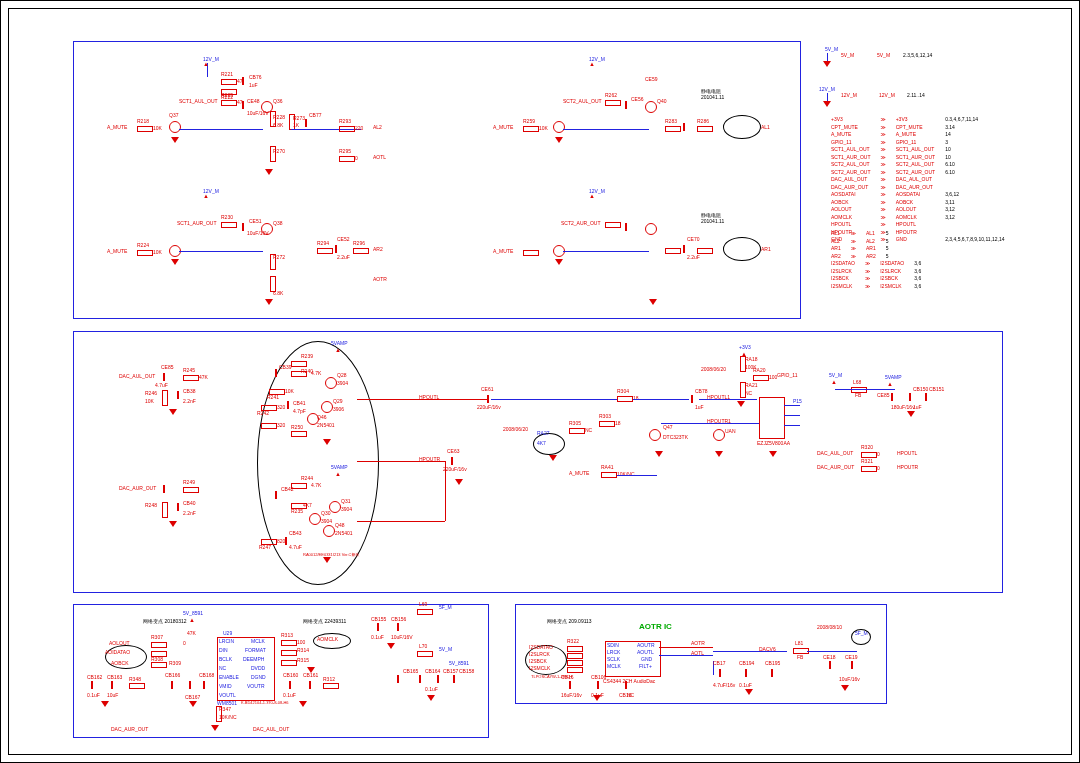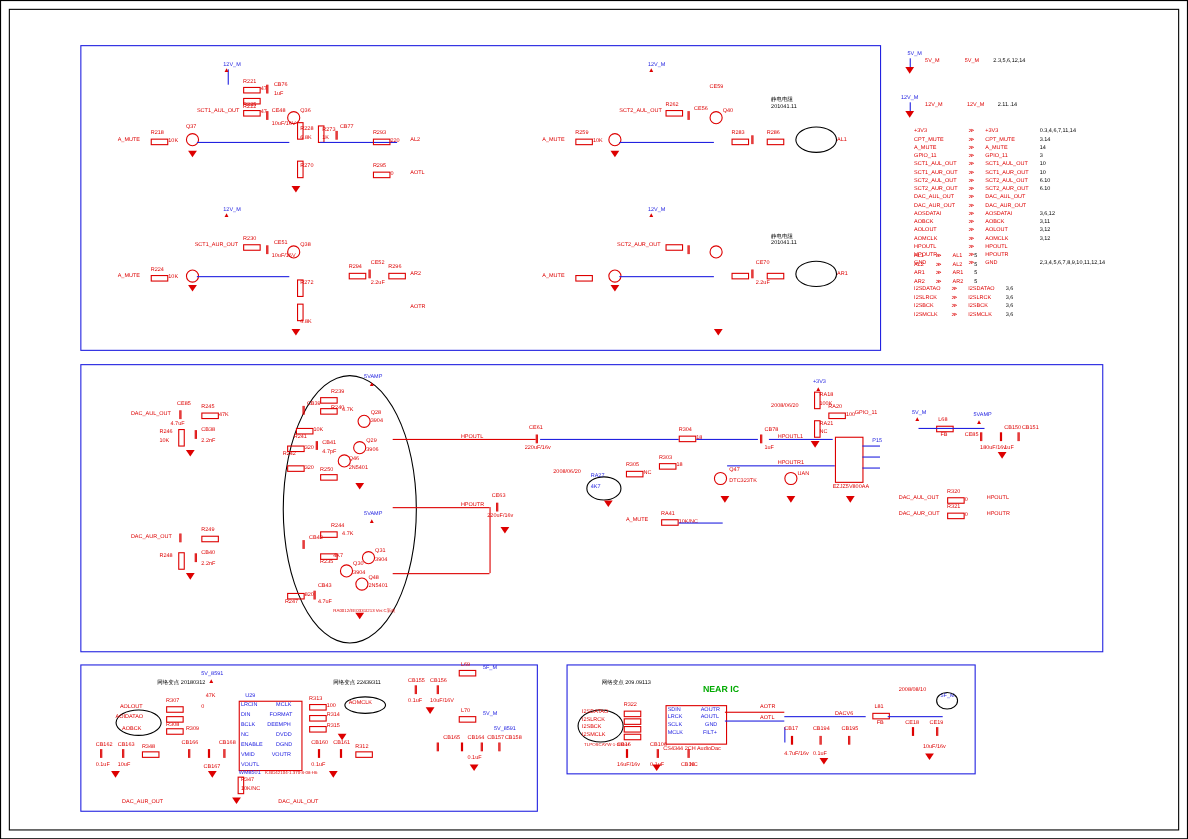--- a/index.html
+++ b/index.html
@@ -463,21 +463,21 @@
   <div class="cap" style="left:420px;top:674px"></div>
   <div class="lblR" style="left:424px;top:668px">CB164</div>
   <div class="lblR" style="left:424px;top:686px">0.1uF</div>
   <div class="cap" style="left:438px;top:674px"></div>
   <div class="lblR" style="left:442px;top:668px">CB157</div>
   <div class="cap" style="left:454px;top:674px"></div>
   <div class="lblR" style="left:458px;top:668px">CB158</div>
   <div class="tri" style="left:426px;top:694px"></div>
 
   <div class="blk" style="left:514px;top:603px;width:372px;height:100px"></div>
-  <div class="lblG" style="left:638px;top:622px;font-size:8px">NEAR IC</div>
+  <div class="lblG" style="left:638px;top:622px;font-size:8px">AOTR IC</div>
   <div class="lblK" style="left:546px;top:618px">网络变点 209.09113</div>
   <div class="lblR" style="left:816px;top:624px">2008/08/10</div>
   <div class="ell" style="left:524px;top:644px;width:40px;height:28px"></div>
 
   <div class="lblR" style="left:528px;top:644px">I2SDATAO</div>
   <div class="lblR" style="left:528px;top:651px">I2SLRCK</div>
   <div class="lblR" style="left:528px;top:658px">I2SBCK</div>
   <div class="lblR" style="left:528px;top:665px">I2SMCLK</div>
   <div class="res" style="left:566px;top:645px"></div>
   <div class="lblR" style="left:566px;top:638px">R322</div>

